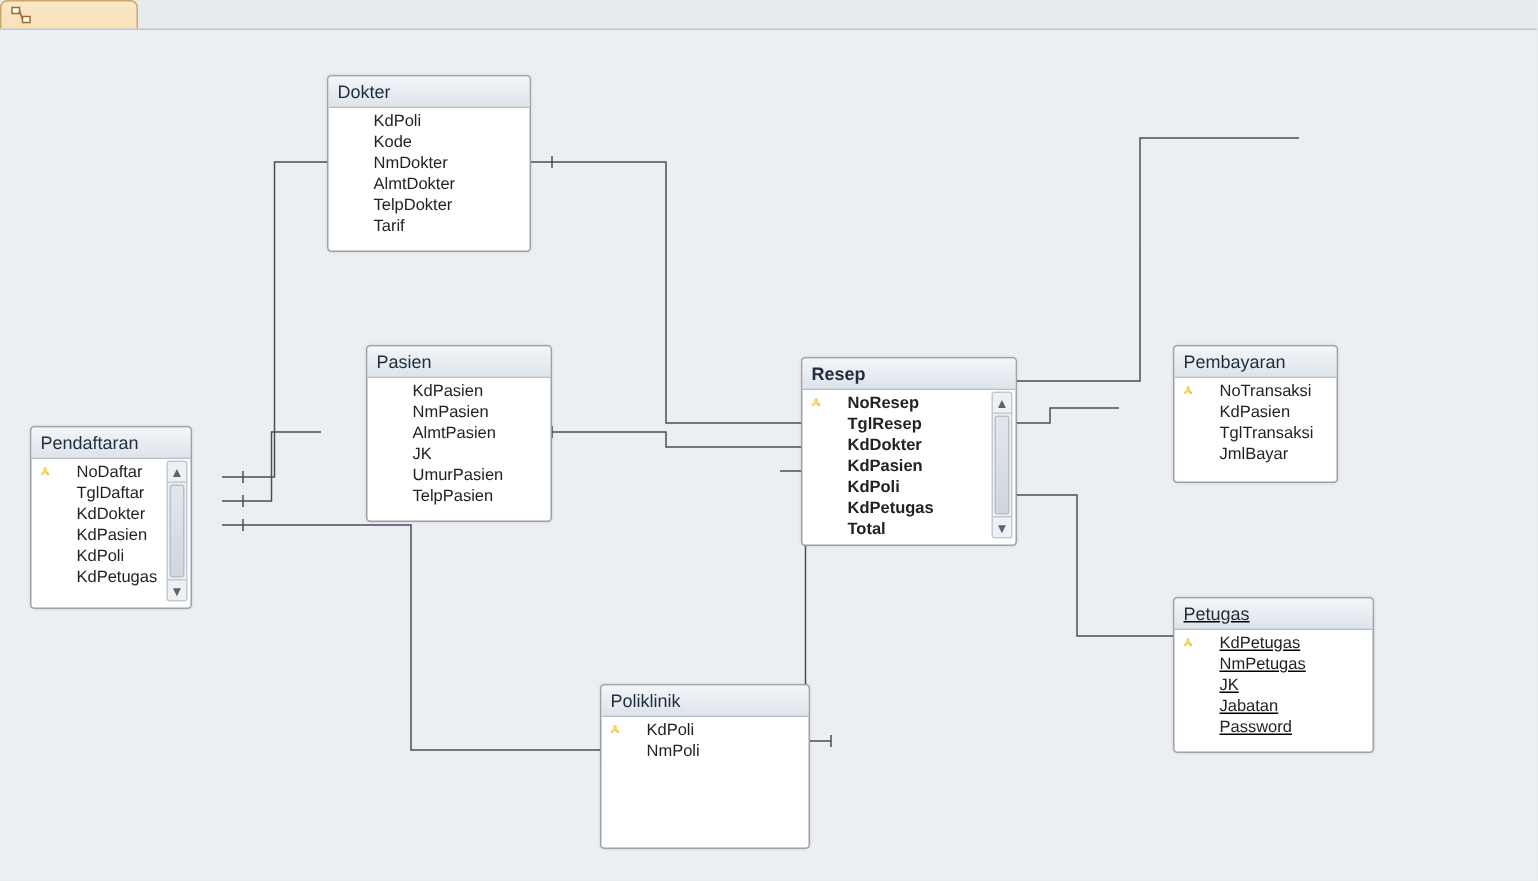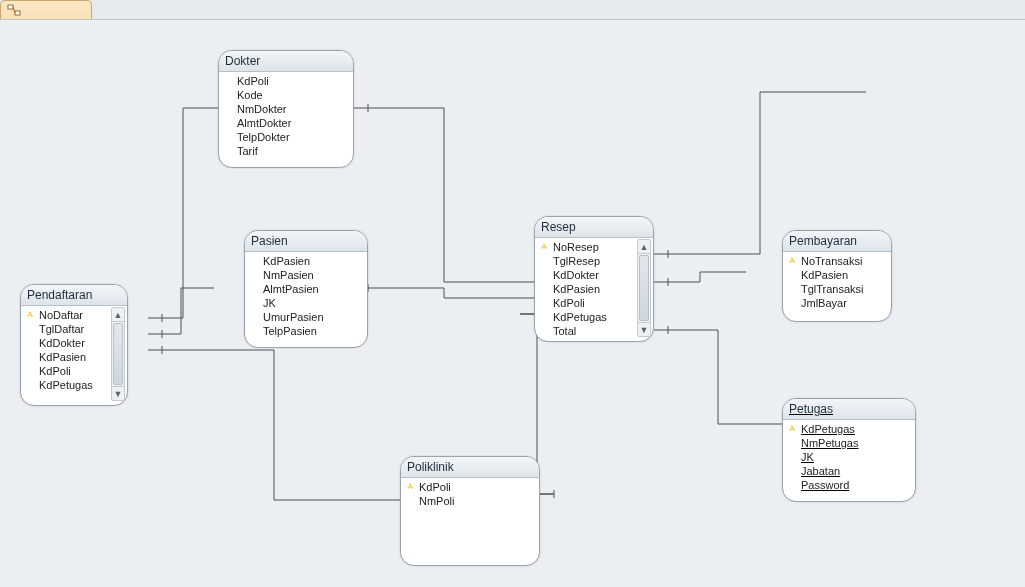--- a/index.html
+++ b/index.html
@@ -41,33 +41,33 @@
   svg.wires {
     position: absolute;
     top: 0; left: 0;
     width: 100%; height: 100%;
     pointer-events: none;
   }
   .table {
     position: absolute;
     background: #fff;
     border: 1px solid #9aa2ab;
-    border-radius: 14px;
+    border-radius: 3px;
     box-shadow: 0 0 2px rgba(0,0,0,0.15);
     overflow: hidden;
   }
   .table-title {
     background: linear-gradient(#f3f6f9, #dde4ea);
     border-bottom: 1px solid #b7bfc7;
     padding: 3px 6px;
     font-size: 12px;
     color: #1f2d3d;
   }
   .fields {
-    padding: 2px 4px 4px 4px;
+    padding: 2px 4px 4px 16px;
     position: relative;
   }
   .field {
     display: flex;
     align-items: center;
     gap: 4px;
     padding: 1px 2px 1px 14px;
     white-space: nowrap;
     color: #222;
   }
@@ -184,21 +184,21 @@
         <div class="field">TelpPasien</div>
       </div>
     </div>
     <div class="table" style="left: 400px; top: 436px; width: 140px; height: 110px;">
       <div class="table-title">Poliklinik</div>
       <div class="fields">
         <div class="field pk">KdPoli</div>
         <div class="field">NmPoli</div>
       </div>
     </div>
-    <div class="table has-scroll" style="left: 534px; top: 196px; width: 120px; height: 126px;">
+    <div class="table has-scroll" style="left: 534px; top: 218px; width: 144px; height: 126px; font-weight: bold;">
       <div class="table-title">Resep</div>
       <div class="fields">
         <div class="field pk">NoResep</div>
         <div class="field">TglResep</div>
         <div class="field">KdDokter</div>
         <div class="field">KdPasien</div>
         <div class="field">KdPoli</div>
         <div class="field">KdPetugas</div>
         <div class="field">Total</div>
       </div>

